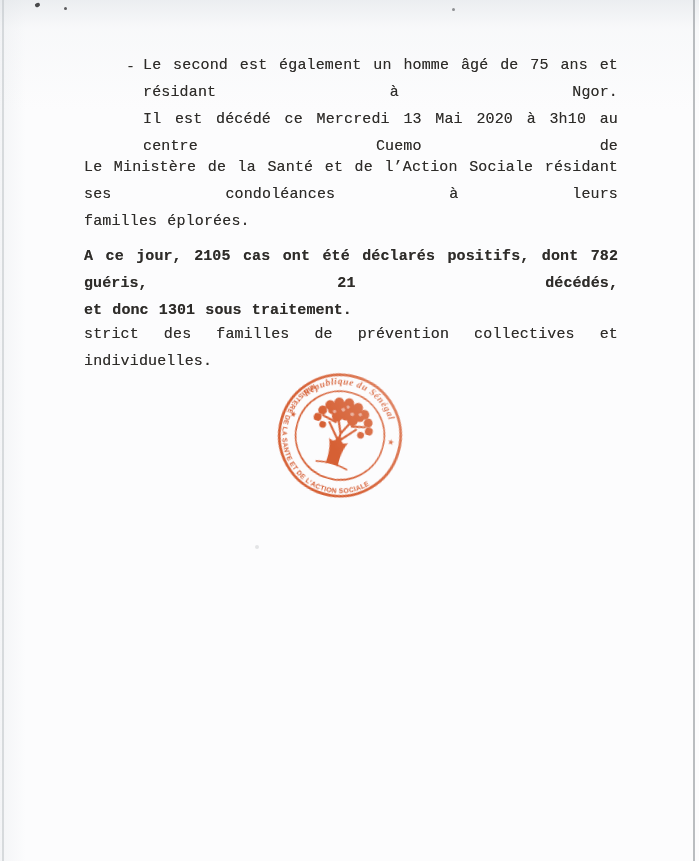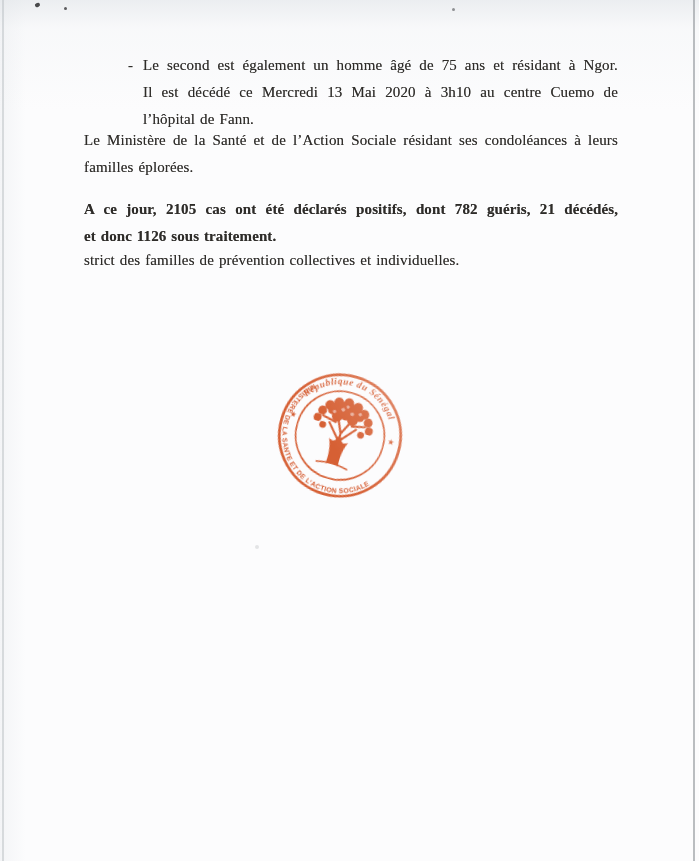--- a/index.html
+++ b/index.html
@@ -33,28 +33,28 @@
 
   .doc {
     position: absolute;
     left: 84px; top: 52px; width: 534px;
     font-size: 15px; line-height: 27px;
     color: var(--text-color, #2e2c29);
     letter-spacing: 0.15px;
     word-spacing: 1px;
     text-shadow: 0 0 0.6px rgba(46,44,41,0.55);
   }
-  .line { text-align: justify; text-align-last: justify; white-space: normal; }
+  .line { text-align: justify; text-align-last: justify; white-space: normal; font-family: Liberation Mono, monospace; }
   .line.last { text-align-last: left; }
 
   .bullet { position: relative; padding-left: 59px; }
   .bullet .dash { position: absolute; left: 44px; top: 0; }
 
   .para-condoleances { margin-top: -6px; }
-  .para-bilan { margin-top: 15px; font-weight: bold; letter-spacing: 0.1px; }
+  .para-bilan { margin-top: 8px; font-weight: bold; letter-spacing: 0.1px; }
   .para-exhorte { margin-top: -3px; }
 
   .stamp {
     position: absolute;
     left: 271px; top: 365px;
     width: 138px; height: 141px;
     opacity: 0.95;
   }
   .stamp svg { width: 100%; height: 100%; }
   .st-top {
@@ -89,31 +89,30 @@
   <div class="speck speck-2"></div>
   <div class="speck speck-3"></div>
   <div class="speck speck-4"></div>
 
   <div class="doc">
 
     <div class="bullet">
       <span class="dash">-</span>
       <div class="line">Le second est également un homme âgé de 75 ans et résidant à Ngor.</div>
       <div class="line">Il est décédé ce Mercredi 13 Mai 2020 à 3h10 au centre Cuemo de</div>
-      <div class="line last">l’hôpital de Fann.</div>
     </div>
 
     <div class="para-condoleances">
       <div class="line">Le Ministère de la Santé et de l’Action Sociale résidant ses condoléances à leurs</div>
       <div class="line last">familles éplorées.</div>
     </div>
 
     <div class="para-bilan">
       <div class="line">A ce jour, 2105 cas ont été déclarés positifs, dont 782 guéris, 21 décédés,</div>
-      <div class="line last">et donc 1126 sous traitement.</div>
+      <div class="line last">et donc 1301 sous traitement.</div>
     </div>
 
     <div class="para-exhorte">
       <div class="line last">strict des familles de prévention collectives et individuelles.</div>
     </div>
   </div>
 
   <div class="stamp">
     <svg viewBox="0 0 140 140">
       <defs>

